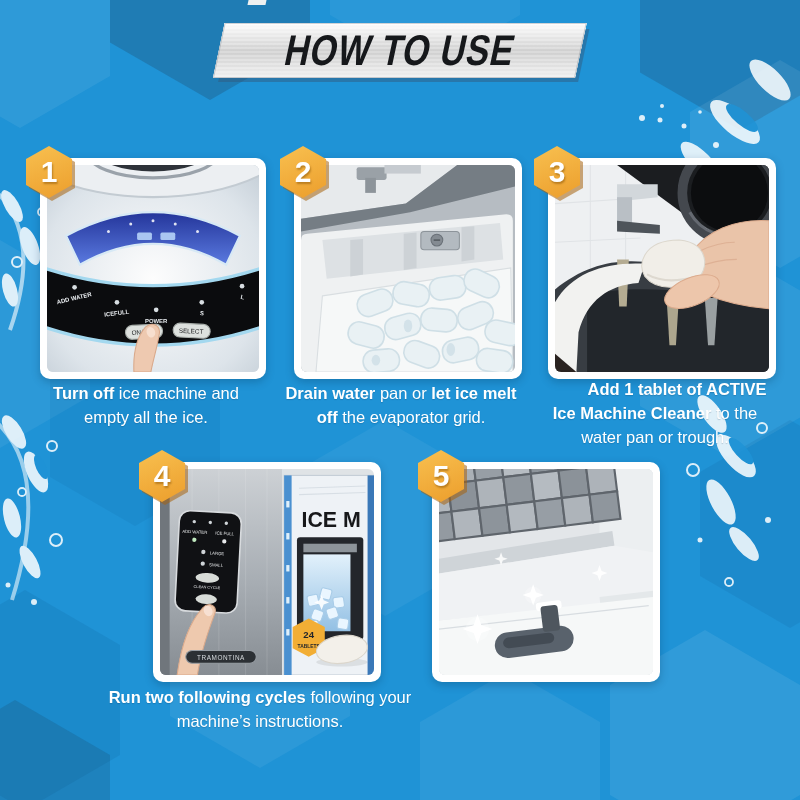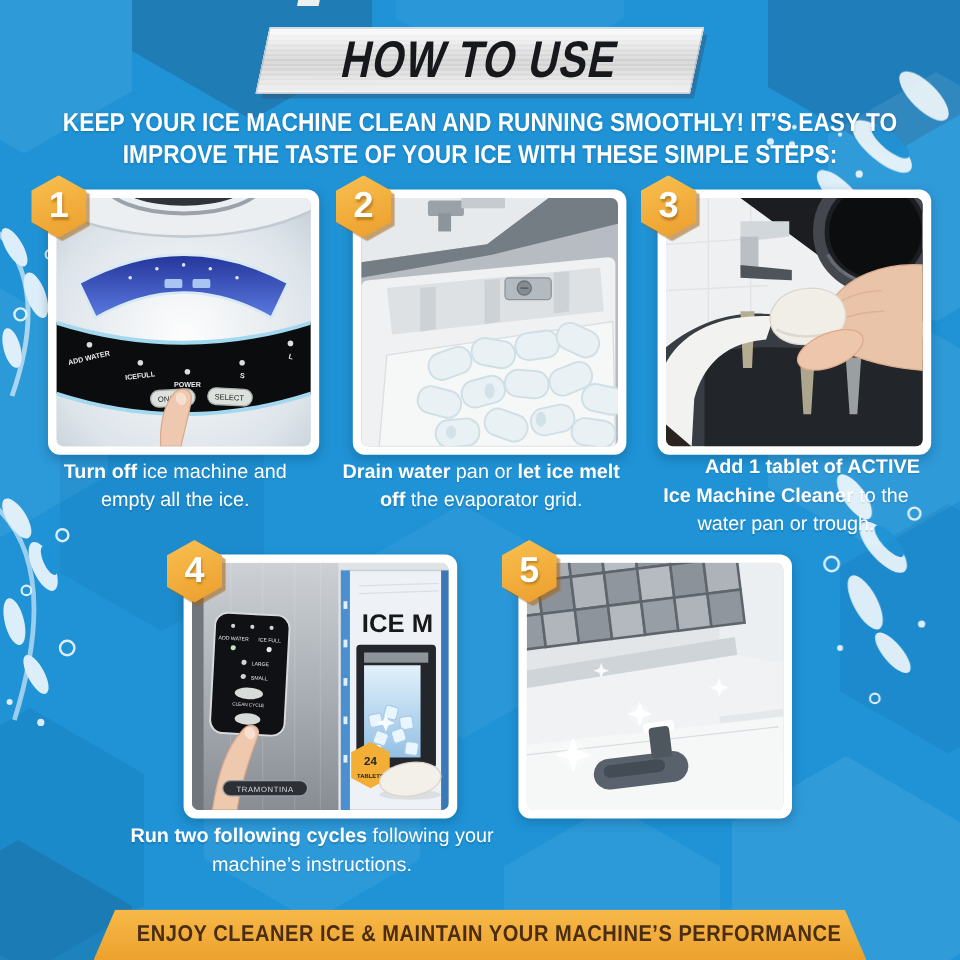--- a/index.html
+++ b/index.html
@@ -134,24 +134,20 @@
     </g>
   </svg>
 
   <div class="top-fragment"></div>
 
   <div class="banner">
     <div class="banner-plate">
       <span class="banner-title">HOW TO USE</span>
     </div>
   </div>
-  <div class="subtitle">
-    <div>KEEP YOUR ICE MACHINE CLEAN AND RUNNING SMOOTHLY! IT’S EASY TO</div>
-    <div>IMPROVE THE TASTE OF YOUR ICE WITH THESE SIMPLE STEPS:</div>
-  </div>
 
   <div class="card" style="left:40px;top:158px;width:212px;height:207px;">
     <div class="badge">
       <div class="hexa">
         <span class="num">1</span>
       </div>
     </div>
     <div class="photo">
       <svg viewBox="0 0 200 193" preserveAspectRatio="none">
         <defs>
@@ -455,21 +451,14 @@
         </g>
       </svg>
     </div>
   </div>
 
   <div class="caption" style="left:40px;top:382px;width:212px;"><span style="font-weight: 700;">Turn off</span><span> ice machine and empty all the ice.</span></div>
   <div class="caption" style="left:285px;top:382px;width:232px;"><span style="font-weight: 700;">Drain water</span><span> pan or </span><span style="font-weight: 700;">let ice melt off</span><span> the evaporator grid.</span></div>
   <div class="caption" style="left:538px;top:378px;width:234px;"><span style="font-weight: 700; margin-left: 44px;">Add 1 tablet of ACTIVE Ice Machine Cleaner</span><span> to the water pan or trough.</span></div>
   <div class="caption" style="left:105px;top:686px;width:310px;"><span style="font-weight: 700;">Run two following cycles</span><span> following your machine’s instructions.</span></div>
 
-  <div class="footer">
-    <svg width="24" height="30" viewBox="0 0 24 30">
-      <path d="M11,4 C11,4 3,15 3,21 a8,8 0 0 0 16,0 C19,15 11,4 11,4 Z" fill="none" stroke="#4A2D12" stroke-width="1.8"></path>
-      <path d="M19,3 c0,0 -2.6,3.6 -2.6,5.2 a2.6,2.6 0 0 0 5.2,0 C21.6,6.6 19,3 19,3 Z" fill="none" stroke="#4A2D12" stroke-width="1.5"></path>
-    </svg>
-    <span class="footer-text">ENJOY CLEANER ICE &amp; MAINTAIN YOUR MACHINE’S PERFORMANCE</span>
-  </div>
 
 </div>
 
 </body></html>

